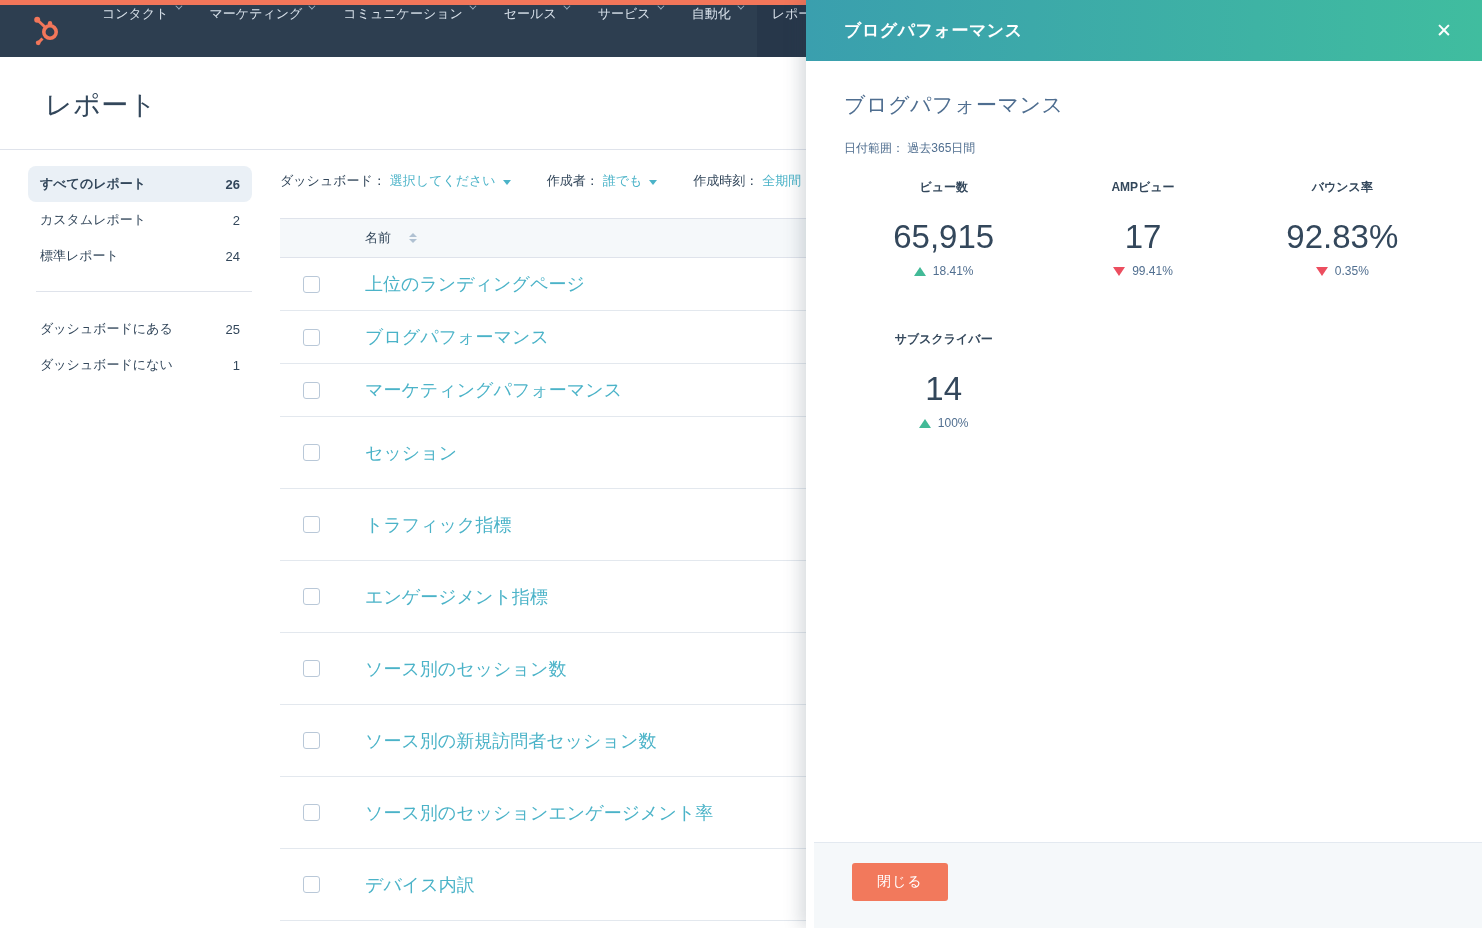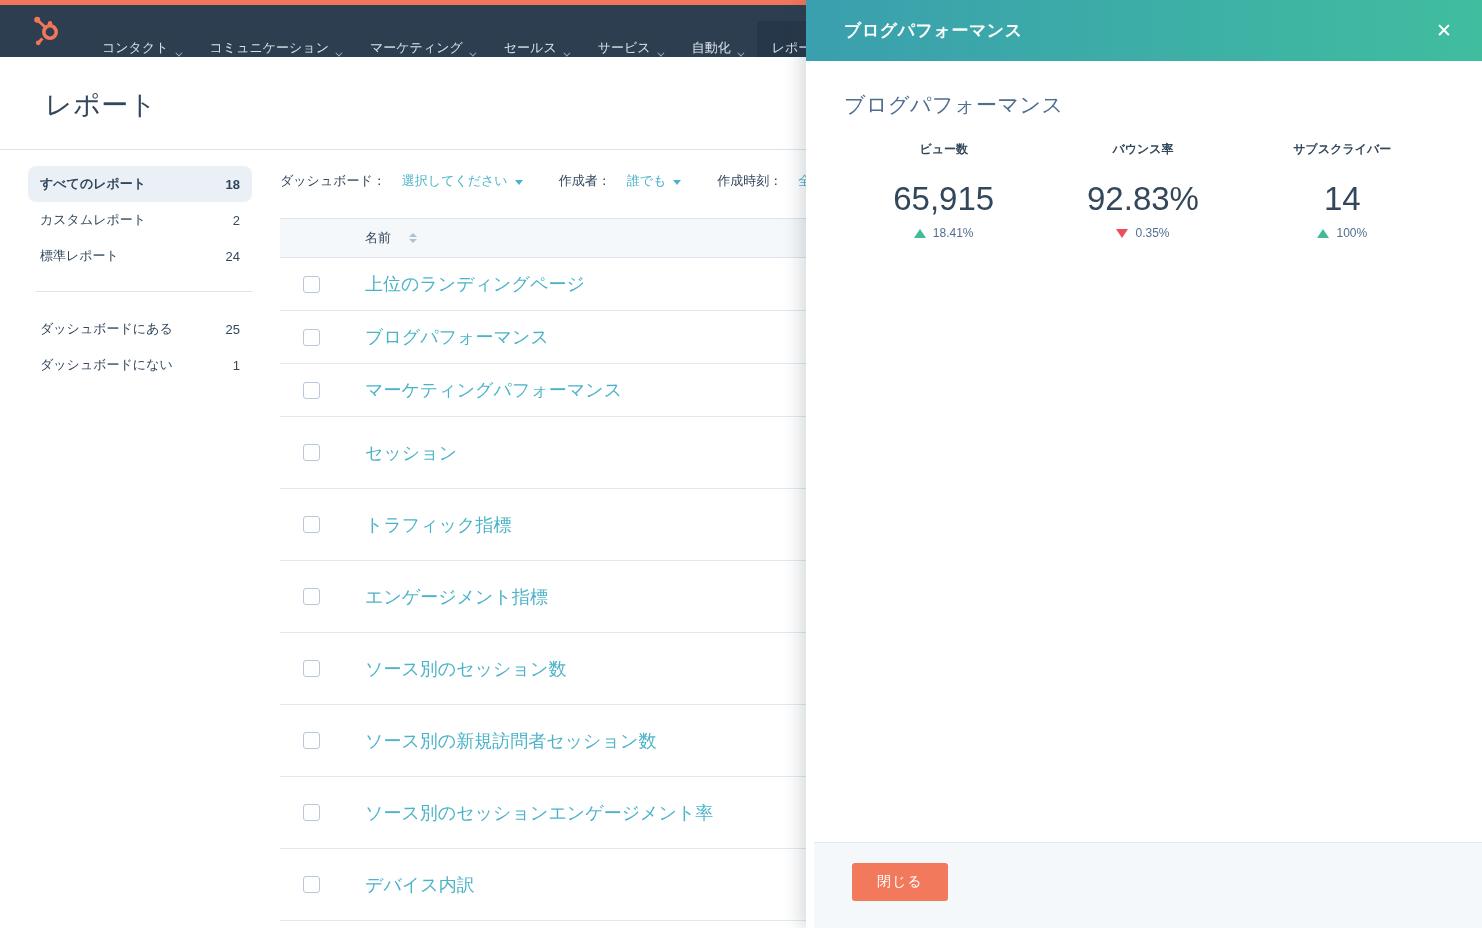--- a/index.html
+++ b/index.html
@@ -5,43 +5,43 @@
   * { margin:0; padding:0; box-sizing:border-box; }
   html,body { width:1482px; height:928px; overflow:hidden; background:#fff;
     font-family:"Liberation Sans","DejaVu Sans",sans-serif; color:#33475b; }
   .app { position:relative; width:1482px; height:928px; }
 
   
   .topstrip { height:5px; background:#f2765a; }
   .topnav { height:52px; background:#2d3e50; display:flex; align-items:stretch; }
   .logo-wrap { display:flex; align-items:center; padding:0 26px 0 33px; }
   .nav-items { display:flex; align-items:stretch; }
-  .nav-item { display:flex; align-items:flex-end; gap:6px; padding:0 15px;
-    color:#d8e1ea; font-size:13px; cursor:pointer; white-space:nowrap;margin-top:16px; }
+  .nav-item { display:flex; align-items:flex-start; gap:6px; padding:0 15px;
+    color:#d8e1ea; font-size:13px; cursor:pointer; white-space:nowrap; }
   .nav-item.active { background:#27374a; }
   .chev { width:5px; height:5px; border-right:1.5px solid #9fb0c1;
     border-bottom:1.5px solid #9fb0c1; transform:rotate(45deg) translateY(-2px); }
   .nav-item.active .chev { border-color:#f2765a; }
 
   
   .page-head { padding:30px 45px 26px 45px; border-bottom:1px solid #dfe3eb; }
   .page-title { font-size:27px; font-weight:300; color:#33475b; letter-spacing:.5px; }
 
   
   .body { display:flex; align-items:flex-start; }
   .sidebar { width:252px; flex:0 0 252px; padding:16px 0 0 28px; }
   .side-item { display:flex; justify-content:space-between; align-items:center;
     height:36px; padding:0 12px; font-size:13px; color:#33475b; border-radius:8px; cursor:pointer; }
   .side-item.active { background:#eaf0f6; font-weight:bold; }
   .side-item .count { color:#33475b; }
   .side-divider { border:none; border-top:1px solid #dfe3eb; margin:17px 0 19px 8px; }
 
   .content { flex:1; padding:22px 0 0 28px; min-width:0; }
   .filterbar { display:flex; align-items:center; gap:36px; font-size:13px; }
-  .filter { display:flex; align-items:center; gap:16px; }
+  .filter { display:flex; align-items:center; gap:4px; }
   .flabel { color:#33475b; }
   .fvalue { display:flex; align-items:center; gap:7px; color:#4bb3c8; cursor:pointer; }
   .caret-down { width:0; height:0; border-left:4px solid transparent;
     border-right:4px solid transparent; border-top:5px solid #4bb3c8; margin-top:2px; }
 
   
   .table { margin-top:28px; }
   .thead { height:40px; background:#f5f8fa; border-top:1px solid #dfe3eb;
     border-bottom:1px solid #dfe3eb; display:flex; align-items:center; }
   .th-name { display:flex; align-items:center; gap:18px; margin-left:85px;
@@ -103,25 +103,25 @@
         <circle cx="17" cy="7.2" r="2.2" fill="#f2765a"></circle>
         <line x1="17" y1="7" x2="17" y2="10" stroke="#f2765a" stroke-width="3"></line>
       </svg>
     </div>
     <div class="nav-items">
       <div class="nav-item">
         <span>コンタクト</span>
         <span class="chev"></span>
       </div>
       <div class="nav-item">
+        <span>マーケティング</span>
+        <span class="chev"></span>
+      </div>
+      <div class="nav-item">
         <span>コミュニケーション</span>
-        <span class="chev"></span>
-      </div>
-      <div class="nav-item">
-        <span>マーケティング</span>
         <span class="chev"></span>
       </div>
       <div class="nav-item">
         <span>セールス</span>
         <span class="chev"></span>
       </div>
       <div class="nav-item">
         <span>サービス</span>
         <span class="chev"></span>
       </div>
@@ -141,21 +141,21 @@
 
   <header class="page-head">
     <h1 class="page-title">レポート</h1>
   </header>
 
   <div class="body">
 
     <aside class="sidebar">
       <div class="side-item active">
         <span>すべてのレポート</span>
-        <span class="count">18</span>
+        <span class="count">26</span>
       </div>
       <div class="side-item">
         <span>カスタムレポート</span>
         <span class="count">2</span>
       </div>
       <div class="side-item">
         <span>標準レポート</span>
         <span class="count">24</span>
       </div>
       <hr class="side-divider">
@@ -250,30 +250,42 @@
     </section>
   </div>
 
   <div class="panel">
     <div class="panel-header">
       <span class="panel-title">ブログパフォーマンス</span>
       <span class="close-x">✕</span>
     </div>
     <div class="panel-body">
       <h2 class="panel-heading">ブログパフォーマンス</h2>
+      <div class="date-range">
+        <span>日付範囲：</span>
+        <span>過去365日間</span>
+      </div>
       <div class="metrics">
         <div class="metric">
           <div class="m-label">ビュー数</div>
           <div class="m-value">65,915</div>
           <div class="m-delta up">
             <span class="tri"></span>
             <span>18.41%</span>
           </div>
         </div>
         <div class="metric">
+          <div class="m-label">AMPビュー</div>
+          <div class="m-value">17</div>
+          <div class="m-delta down">
+            <span class="tri"></span>
+            <span>99.41%</span>
+          </div>
+        </div>
+        <div class="metric">
           <div class="m-label">バウンス率</div>
           <div class="m-value">92.83%</div>
           <div class="m-delta down">
             <span class="tri"></span>
             <span>0.35%</span>
           </div>
         </div>
         <div class="metric">
           <div class="m-label">サブスクライバー</div>
           <div class="m-value">14</div>

